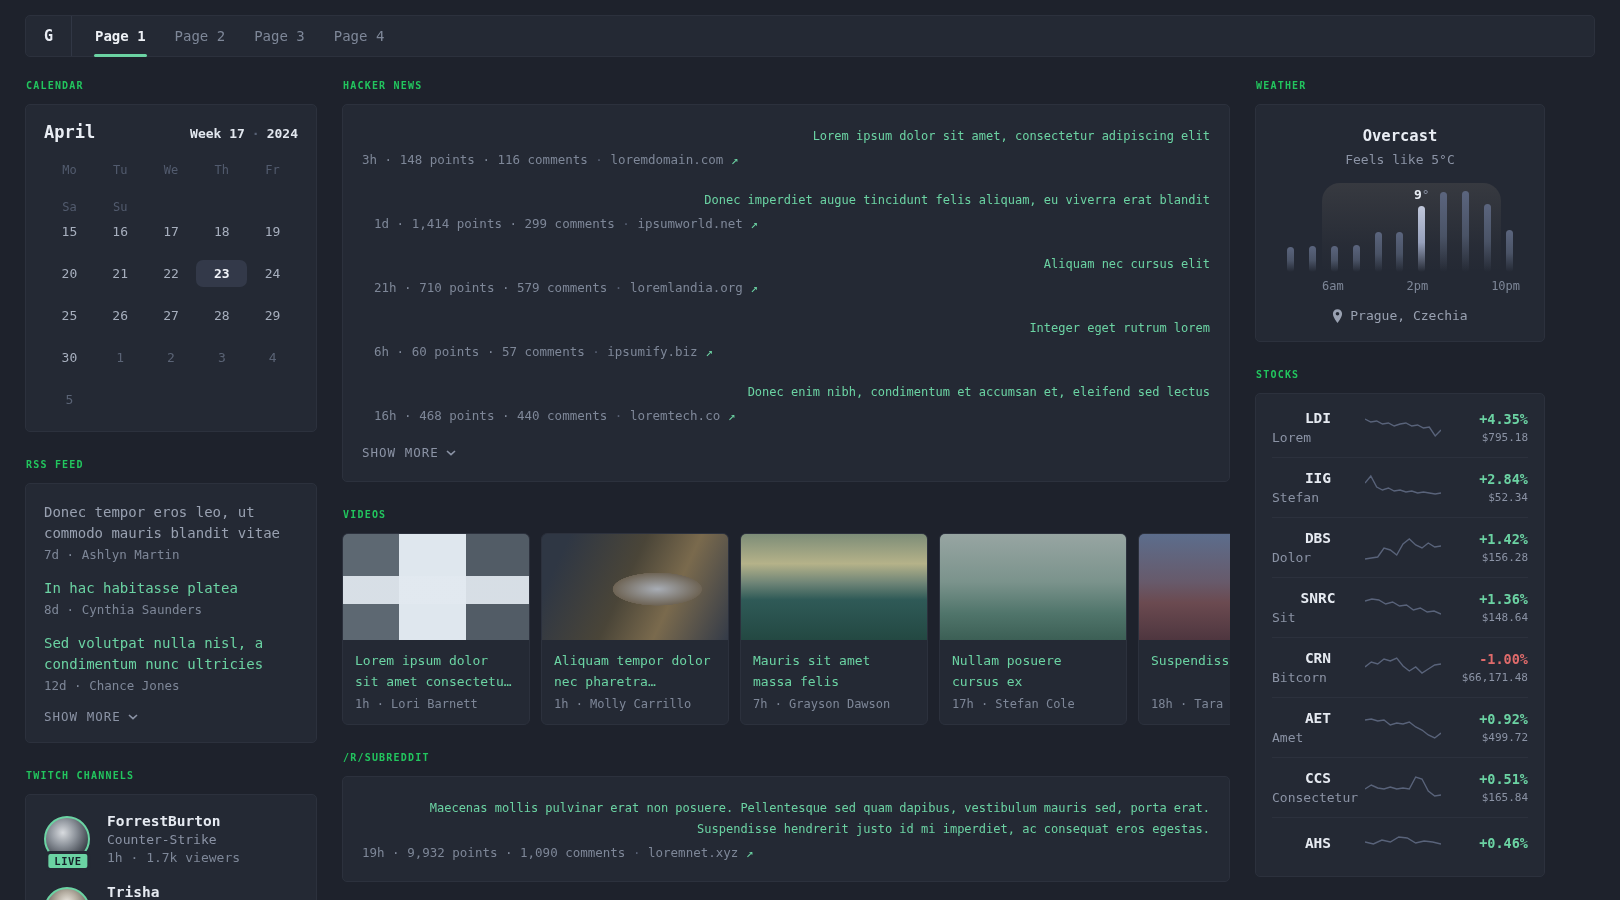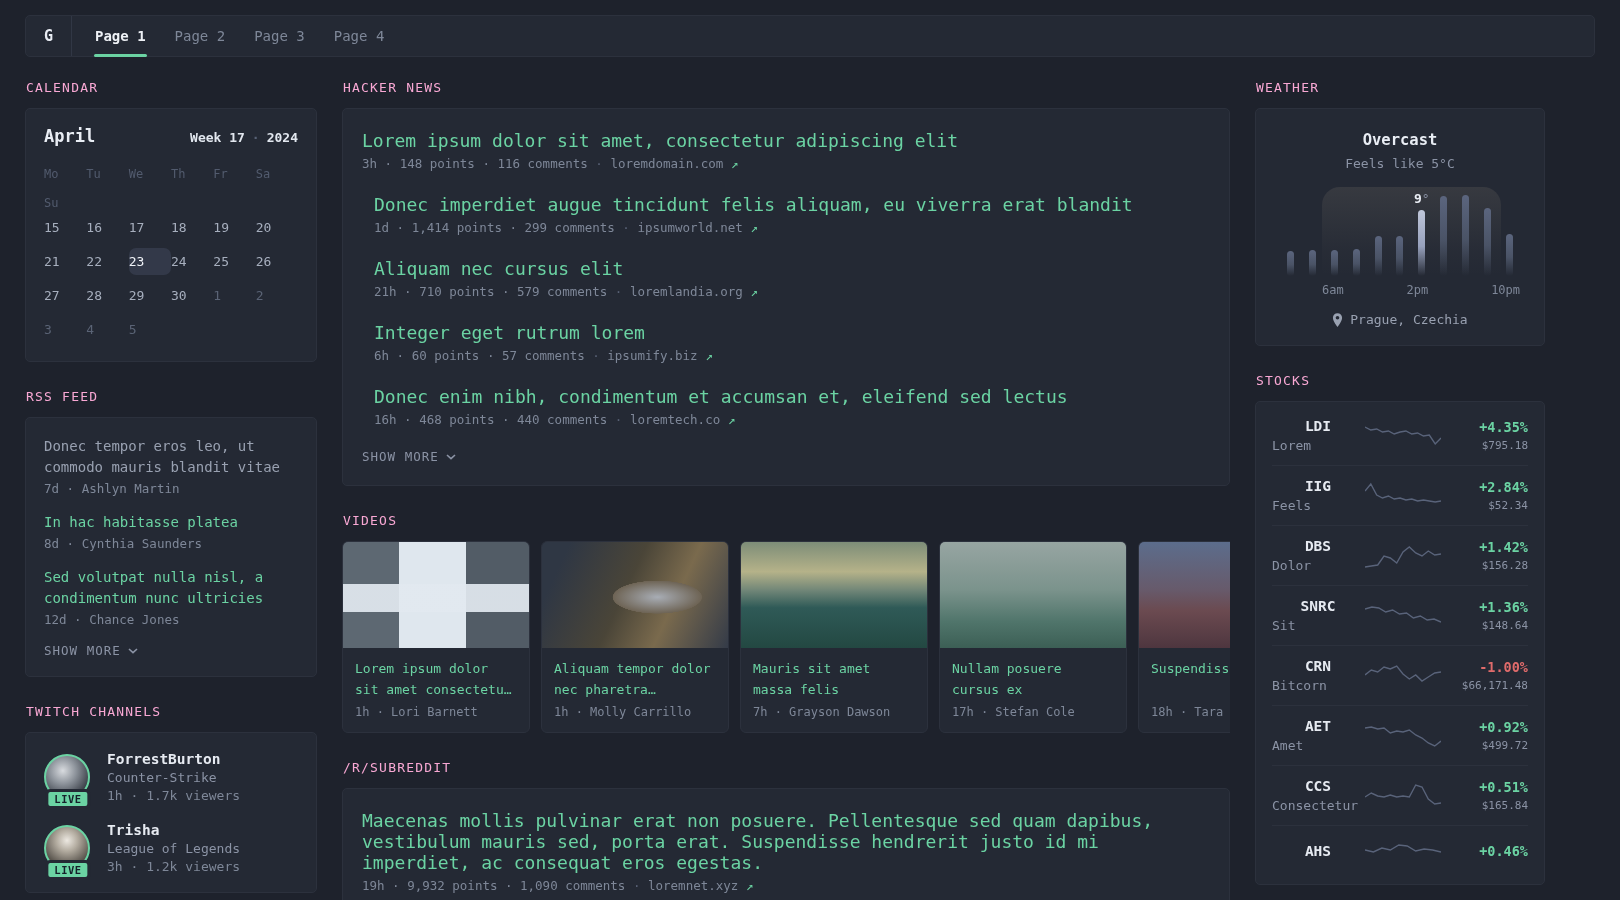--- a/index.html
+++ b/index.html
@@ -31,34 +31,34 @@
     content:""; position:absolute; left:-1px; right:-1px; bottom:-1px;
     height:3px; border-radius:2px; background:#6bd3a3;
   }
   
   .columns {
     display:grid; grid-template-columns:292px 888px 290px;
     gap:25px; padding:0 25px; margin-top:23px; align-items:start;
   }
   .section { margin-bottom:27px; }
   .section-label {
-    font-size:13px; font-weight:normal; color:#f9a8d4;
+    font-size:10px; font-weight:bold; color:#22c55e;
     letter-spacing:1.2px; margin:0 0 13px 1px;
   }
   .card { background:#242934; border:1px solid #2c313d; border-radius:5px; }
   .dim { color:#586175; }
   
   .cal-card { padding:17px 18px 18px; }
   .cal-header { display:flex; justify-content:space-between; align-items:baseline; margin-bottom:17px; }
   .cal-month { font-size:17px; font-weight:bold; color:#e9edf4; }
   .cal-week { font-size:13px; font-weight:bold; color:#e2e7ef; display:flex; gap:7px; }
-  .cal-grid { display:grid; grid-template-columns:repeat(6,1fr); row-gap:7px; }
+  .cal-grid { display:grid; grid-template-columns:repeat(5,1fr); row-gap:15px; text-align:center; }
   .cal-dow { font-size:12px; color:#525b6e; padding:4px 0; }
   .cal-day { font-size:13px; color:#a7afbe; padding:6px 0; border-radius:5px; }
-  .cal-day.selected { background:#333949; color:#f0f3f8; font-weight:normal;border-radius:7px; }
+  .cal-day.selected { background:#333949; color:#f0f3f8; font-weight:bold;border-radius:7px; }
   .cal-day.muted { color:#5a6375; }
   
   .feed-card { padding:18px; }
   .rss-item + .rss-item { margin-top:16px; }
   .rss-title { font-size:14px; line-height:21px; color:#6bd3a3; cursor:pointer; }
   .rss-title.read { color:#99a1b1; }
   .rss-meta { font-size:12.5px; color:#7e8798; margin-top:3px; }
   .show-more {
     margin-top:16px; font-size:12.5px; letter-spacing:1px; color:#8b93a5;
     display:flex; align-items:center; gap:7px; cursor:pointer;
@@ -77,21 +77,21 @@
     position:absolute; left:50%; bottom:-9px; transform:translateX(-50%);
     background:#6bd3a3; color:#16202a; font-size:10.5px; font-weight:bold;
     padding:1px 6px; border-radius:5px; border:3px solid #242934; letter-spacing:0.5px;
   }
   .tw-name { font-size:14.5px; font-weight:bold; color:#e6eaf1; }
   .tw-cat { font-size:13px; color:#8b93a5; margin-top:3px; }
   .tw-meta { font-size:13px; color:#7e8798; margin-top:3px; }
   
   .hn-card { padding:21px 19px; }
   .hn-item + .hn-item { margin-top:23px;margin-left:12px; }
-  .hn-title { font-size:18px; line-height:21px; color:#6bd3a3; cursor:pointer; }
+  .hn-title { font-size:12px; line-height:21px; color:#6bd3a3; cursor:pointer;text-align:right; }
   .hn-meta { font-size:12.5px; color:#7e8798; margin-top:5px; }
   .hn-domain { color:#7e8798; cursor:pointer; }
   .arrow { color:#6bd3a3; }
   
   .videos-row { display:flex; gap:11px; overflow:hidden; }
   .video-card {
     width:188px; flex:none; background:#242934; border:1px solid #2c313d;
     border-radius:6px; overflow:hidden; cursor:pointer;
   }
   .video-thumb { height:106px; background:#444; }
@@ -439,21 +439,21 @@
                 </svg>
     </div>
     <div class="stock-right">
       <div class="stock-change up">+4.35%</div>
       <div class="stock-price">$795.18</div>
     </div>
   </div>
             <div class="stock-row">
     <div class="stock-left">
       <div class="stock-ticker">IIG</div>
-      <div class="stock-name">Feels</div>
+      <div class="stock-name">Stefan</div>
     </div>
     <div class="stock-spark">
       <svg width="76" height="30" viewBox="0 0 76 30">
                   <polyline class="spark" points="0.0,10 5.8,3 11.7,14 17.5,17 23.4,15 29.2,18 35.1,17 40.9,19 46.8,18 52.6,20 58.5,19 64.3,20 70.2,21 76.0,20"></polyline>
                 </svg>
     </div>
     <div class="stock-right">
       <div class="stock-change up">+2.84%</div>
       <div class="stock-price">$52.34</div>
     </div>

